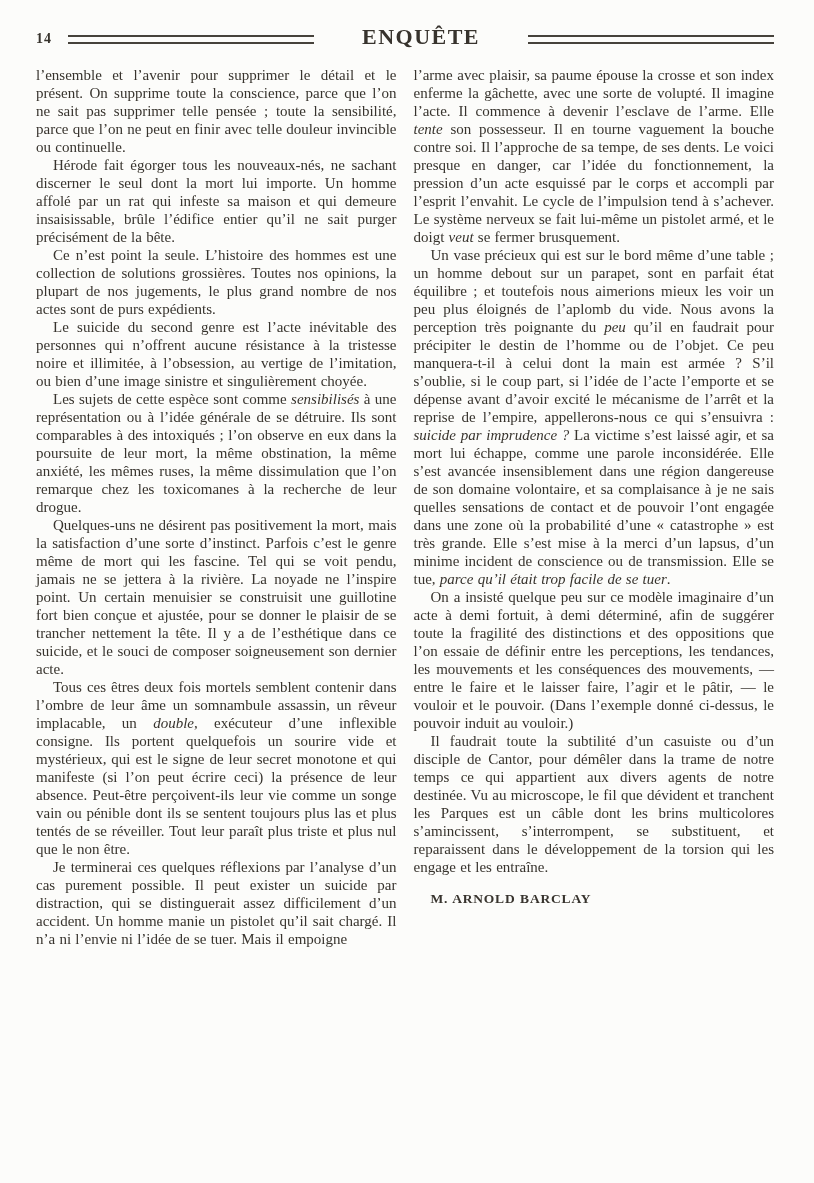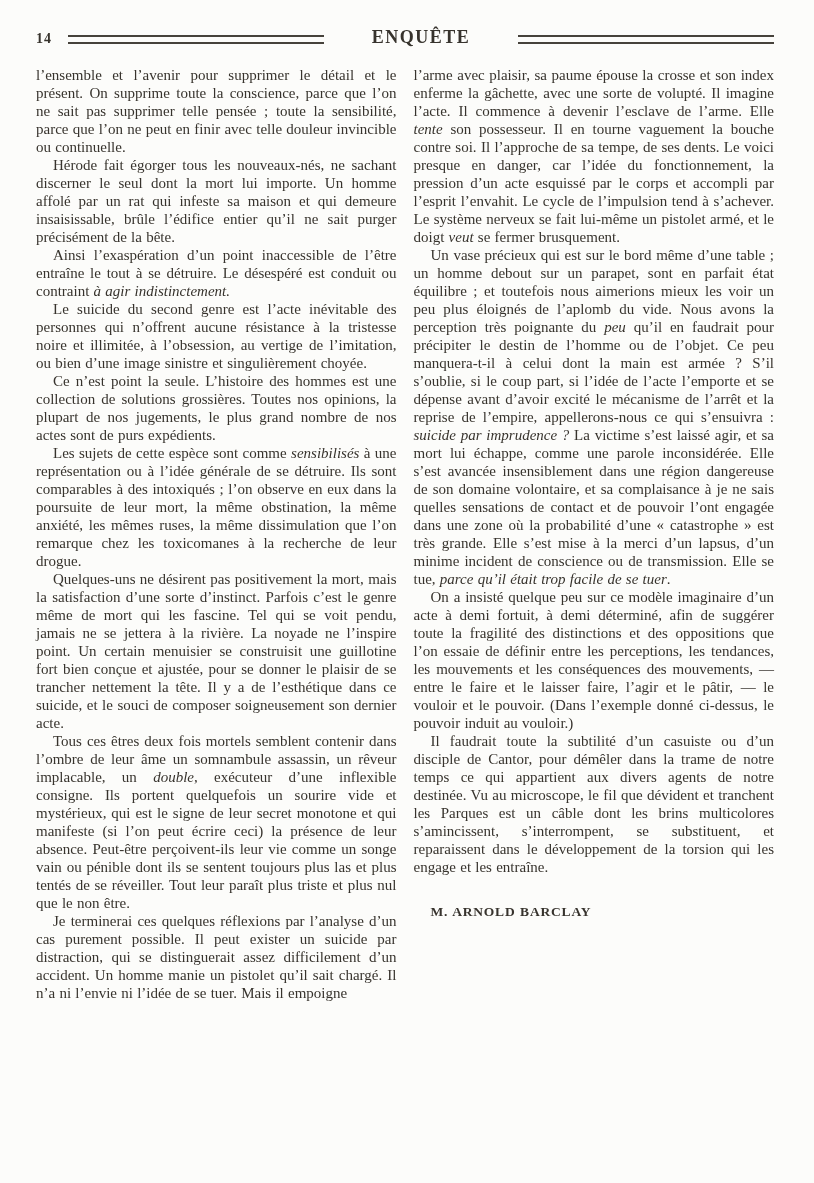--- a/index.html
+++ b/index.html
@@ -35,21 +35,21 @@
   }
   .rule {
     flex: 1;
     height: 5px;
     border-top: 2px solid #46423b;
     border-bottom: 2px solid #46423b;
     transform: translateY(2px);
   }
   .head-title {
     font-weight: bold;
-    font-size: 18px;
+    font-size: 22px;
     letter-spacing: 1.5px;
     margin: 0 48px;
     white-space: nowrap;
   }
   
   .columns {
     display: flex;
     gap: 17px;
   }
   .col {
@@ -66,42 +66,41 @@
   }
   .para.cont {
     text-indent: 0;
   }
   .para em {
   }
   .heading {
     font-weight: bold;
     font-size: 13.5px;
     letter-spacing: 0.8px;
-    margin: 27px 0 7px 17px;
+    margin: 14px 0 7px 17px;
   }
 </style>
 </head>
 <body>
 
 <div class="page">
 
   <div class="runhead">
     <span class="pagenum">14</span>
     <span class="rule"></span>
     <span class="head-title">ENQUÊTE</span>
     <span class="rule"></span>
   </div>
 
   <div class="columns">
     <div class="col" id="col-left">
         <p class="para cont"><span>l’ensemble et l’avenir pour supprimer le détail et le présent. On supprime toute la conscience, parce que l’on ne sait pas supprimer telle pensée ; toute la sensibilité, parce que l’on ne peut en finir avec telle douleur invincible ou continuelle.</span></p>
         <p class="para"><span>Hérode fait égorger tous les nouveaux-nés, ne sachant discerner le seul dont la mort lui importe. Un homme affolé par un rat qui infeste sa maison et qui demeure insaisissable, brûle l’édifice entier qu’il ne sait purger précisément de la bête.</span></p>
-        <p class="para"><span>Ainsi l’exaspération d’un point inaccessible de l’être entraîne le tout à se détruire. Le désespéré est conduit ou contraint </span><em>à agir indistinctement.</em></p>
+        <p class="para"><span>Ce n’est point la seule. L’histoire des hommes est une collection de solutions grossières. Toutes nos opinions, la plupart de nos jugements, le plus grand nombre de nos actes sont de purs expédients.</span></p>
         <p class="para"><span>Le suicide du second genre est l’acte inévitable des personnes qui n’offrent aucune résistance à la tristesse noire et illimitée, à l’obsession, au vertige de l’imitation, ou bien d’une image sinistre et singulièrement choyée.</span></p>
-        <p class="para"><span>Ce n’est point la seule. L’histoire des hommes est une collection de solutions grossières. Toutes nos opinions, la plupart de nos jugements, le plus grand nombre de nos actes sont de purs expédients.</span></p>
         <p class="para"><span>Les sujets de cette espèce sont comme </span><em>sensibilisés</em><span> à une représentation ou à l’idée générale de se détruire. Ils sont comparables à des intoxiqués ; l’on observe en eux dans la poursuite de leur mort, la même obstination, la même anxiété, les mêmes ruses, la même dissimulation que l’on remarque chez les toxicomanes à la recherche de leur drogue.</span></p>
         <p class="para"><span>Quelques-uns ne désirent pas positivement la mort, mais la satisfaction d’une sorte d’instinct. Parfois c’est le genre même de mort qui les fascine. Tel qui se voit pendu, jamais ne se jettera à la rivière. La noyade ne l’inspire point. Un certain menuisier se construisit une guillotine fort bien conçue et ajustée, pour se donner le plaisir de se trancher nettement la tête. Il y a de l’esthétique dans ce suicide, et le souci de composer soigneusement son dernier acte.</span></p>
         <p class="para"><span>Tous ces êtres deux fois mortels semblent contenir dans l’ombre de leur âme un somnambule assassin, un rêveur implacable, un </span><em>double</em><span>, exécuteur d’une inflexible consigne. Ils portent quelquefois un sourire vide et mystérieux, qui est le signe de leur secret monotone et qui manifeste (si l’on peut écrire ceci) la présence de leur absence. Peut-être perçoivent-ils leur vie comme un songe vain ou pénible dont ils se sentent toujours plus las et plus tentés de se réveiller. Tout leur paraît plus triste et plus nul que le non être.</span></p>
         <p class="para"><span>Je terminerai ces quelques réflexions par l’analyse d’un cas purement possible. Il peut exister un suicide par distraction, qui se distinguerait assez difficilement d’un accident. Un homme manie un pistolet qu’il sait chargé. Il n’a ni l’envie ni l’idée de se tuer. Mais il empoigne</span></p>
       </div>
     <div class="col" id="col-right">
         <p class="para cont"><span>l’arme avec plaisir, sa paume épouse la crosse et son index enferme la gâchette, avec une sorte de volupté. Il imagine l’acte. Il commence à devenir l’esclave de l’arme. Elle </span><em>tente</em><span> son possesseur. Il en tourne vaguement la bouche contre soi. Il l’approche de sa tempe, de ses dents. Le voici presque en danger, car l’idée du fonctionnement, la pression d’un acte esquissé par le corps et accompli par l’esprit l’envahit. Le cycle de l’impulsion tend à s’achever. Le système nerveux se fait lui-même un pistolet armé, et le doigt </span><em>veut</em><span> se fermer brusquement.</span></p>
         <p class="para"><span>Un vase précieux qui est sur le bord même d’une table ; un homme debout sur un parapet, sont en parfait état équilibre ; et toutefois nous aimerions mieux les voir un peu plus éloignés de l’aplomb du vide. Nous avons la perception très poignante du </span><em>peu</em><span> qu’il en faudrait pour précipiter le destin de l’homme ou de l’objet. Ce peu manquera-t-il à celui dont la main est armée ? S’il s’oublie, si le coup part, si l’idée de l’acte l’emporte et se dépense avant d’avoir excité le mécanisme de l’arrêt et la reprise de l’empire, appellerons-nous ce qui s’ensuivra : </span><em>suicide par imprudence ?</em><span> La victime s’est laissé agir, et sa mort lui échappe, comme une parole inconsidérée. Elle s’est avancée insensiblement dans une région dangereuse de son domaine volontaire, et sa complaisance à je ne sais quelles sensations de contact et de pouvoir l’ont engagée dans une zone où la probabilité d’une « catastrophe » est très grande. Elle s’est mise à la merci d’un lapsus, d’un minime incident de conscience ou de transmission. Elle se tue, </span><em>parce qu’il était trop facile de se tuer</em><span>.</span></p>
         <p class="para"><span>On a insisté quelque peu sur ce modèle imaginaire d’un acte à demi fortuit, à demi déterminé, afin de suggérer toute la fragilité des distinctions et des oppositions que l’on essaie de définir entre les perceptions, les tendances, les mouvements et les conséquences des mouvements, — entre le faire et le laisser faire, l’agir et le pâtir, — le vouloir et le pouvoir. (Dans l’exemple donné ci-dessus, le pouvoir induit au vouloir.)</span></p>
         <p class="para"><span>Il faudrait toute la subtilité d’un casuiste ou d’un disciple de Cantor, pour démêler dans la trame de notre temps ce qui appartient aux divers agents de notre destinée. Vu au microscope, le fil que dévident et tranchent les Parques est un câble dont les brins multicolores s’amincissent, s’interrompent, se substituent, et reparaissent dans le développement de la torsion qui les engage et les entraîne.</span></p>

